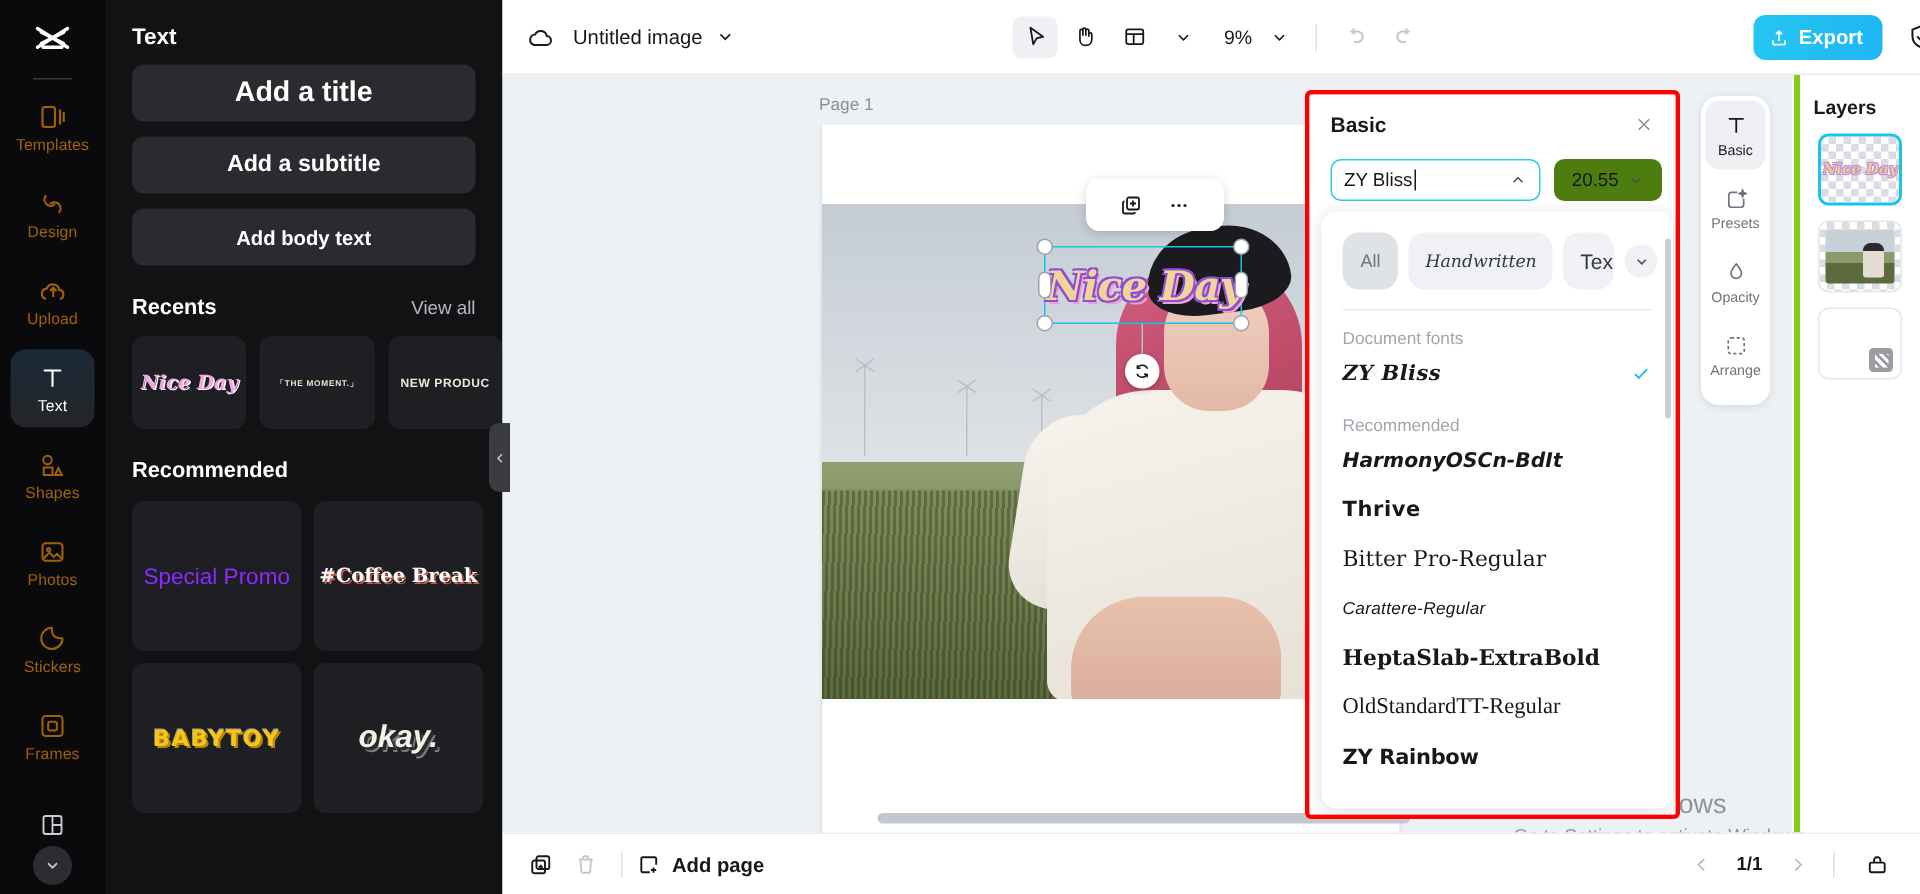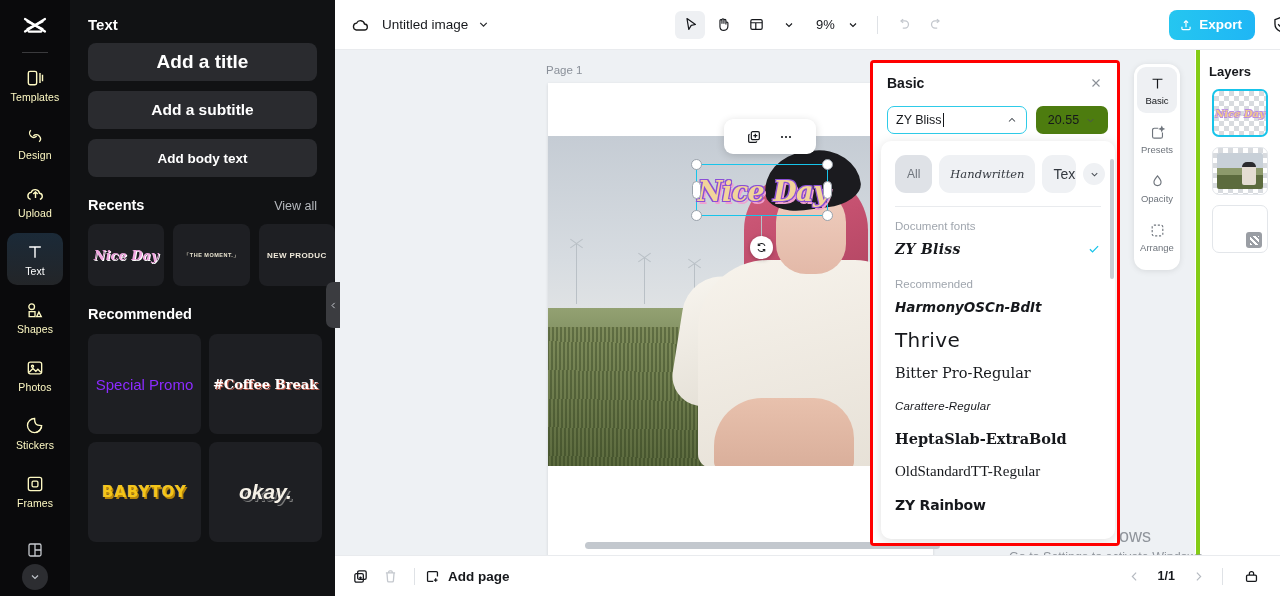--- a/index.html
+++ b/index.html
@@ -15,21 +15,21 @@
   
   #rail {
     position: absolute; left: 0; top: 0; width: 70px; height: 596px;
     background: #0a0a0c; display: flex; flex-direction: column; align-items: center;
   }
   #rail .logo { margin-top: 12px; width: 34px; height: 34px; display:flex; align-items:center; justify-content:center; }
   #rail .logo-sep { width: 26px; height: 1px; background: #3a3a3d; margin-top: 6px; }
   .rail-item {
     width: 56px; height: 52px; margin-top: 6px; border-radius: 10px;
     display: flex; flex-direction: column; align-items: center; justify-content: center;
-    color: #fef9c3; cursor: pointer; gap: 3px;
+    color: #a16207; cursor: pointer; gap: 3px;
   }
   .rail-item.active { background: linear-gradient(180deg,#1b2a38,#232528); color:#fff; }
   .rail-item .ri-ico { height: 22px; display: flex; align-items: center; justify-content: center; }
   .rail-item .ri-lbl { font-size: 10.5px; line-height: 11px; letter-spacing: .1px; }
   #rail .more-wrap { position:absolute; bottom: 6px; left: 0; width:70px; display:flex; flex-direction:column; align-items:center; }
   #rail .more-ico { color:#c9ccd1; height: 20px; }
   #rail .more-btn {
     width: 26px; height: 26px; border-radius: 50%; background: #2c2d31;
     display:flex; align-items:center; justify-content:center; color:#bfc3c9; margin-top: 3px; cursor:pointer;
   }
@@ -185,21 +185,21 @@
   .chip.hand { font-family:"DejaVu Serif", serif; font-style: italic; font-size: 11.5px; }
   .chip.tex { font-size: 14px; overflow:hidden; max-width: 42px; }
   .chip-more { width: 22px; height: 22px; border-radius: 11px; background:#eff1f4; display:flex; align-items:center; justify-content:center; cursor:pointer; color:#4a4f56; flex: none; }
   #fp-divider { height: 1px; background:#e9ebee; margin: 13px 14px 0 14px; }
   .fp-group-label { font-size: 11.5px; color:#a0a6ae; margin: 13px 0 0 14px; }
   .font-row { height: 33px; display:flex; align-items:center; padding: 0 14px; cursor:pointer; position: relative; }
   .font-row .fr-name { color:#16181c; white-space: nowrap; }
   .font-row .fr-check { margin-left:auto; color:#17c4ea; display:flex; }
   .f-zybliss { font-family:"DejaVu Serif", serif; font-style: italic; font-weight: 700; font-size: 14px; letter-spacing:.3px; }
   .f-harmony { font-family:"DejaVu Sans", sans-serif; font-style: italic; font-weight: 700; font-size: 13.5px; }
-  .f-thrive  { font-family:"DejaVu Sans", sans-serif; font-weight: 400; font-size: 20px; letter-spacing:.4px; }
+  .f-thrive  { font-family:"DejaVu Sans", sans-serif; font-weight: 700; font-size: 14px; letter-spacing:.4px; }
   .f-bitter  { font-family:"DejaVu Serif", serif; font-size: 14.5px; }
   .f-carat   { font-family:Liberation Sans, sans-serif; font-style: italic; font-size: 11.5px; letter-spacing:.2px; }
   .f-hepta   { font-family:"DejaVu Serif", serif; font-weight: 800; font-size: 14.5px; }
   .f-oldstd  { font-family:"Liberation Serif", serif; font-size: 15px; }
   .f-zyrain  { font-family:"DejaVu Sans", sans-serif; font-weight: 800; font-size: 14px; letter-spacing:-.2px; }
   #fp-scroll { position:absolute; right: 3px; top: 96px; width: 4px; height: 120px; border-radius: 2px; background:#c9ced4; }
 
   
   #dock {
     position:absolute; left: 1134px; top: 64px; width: 46px; height: 206px;

